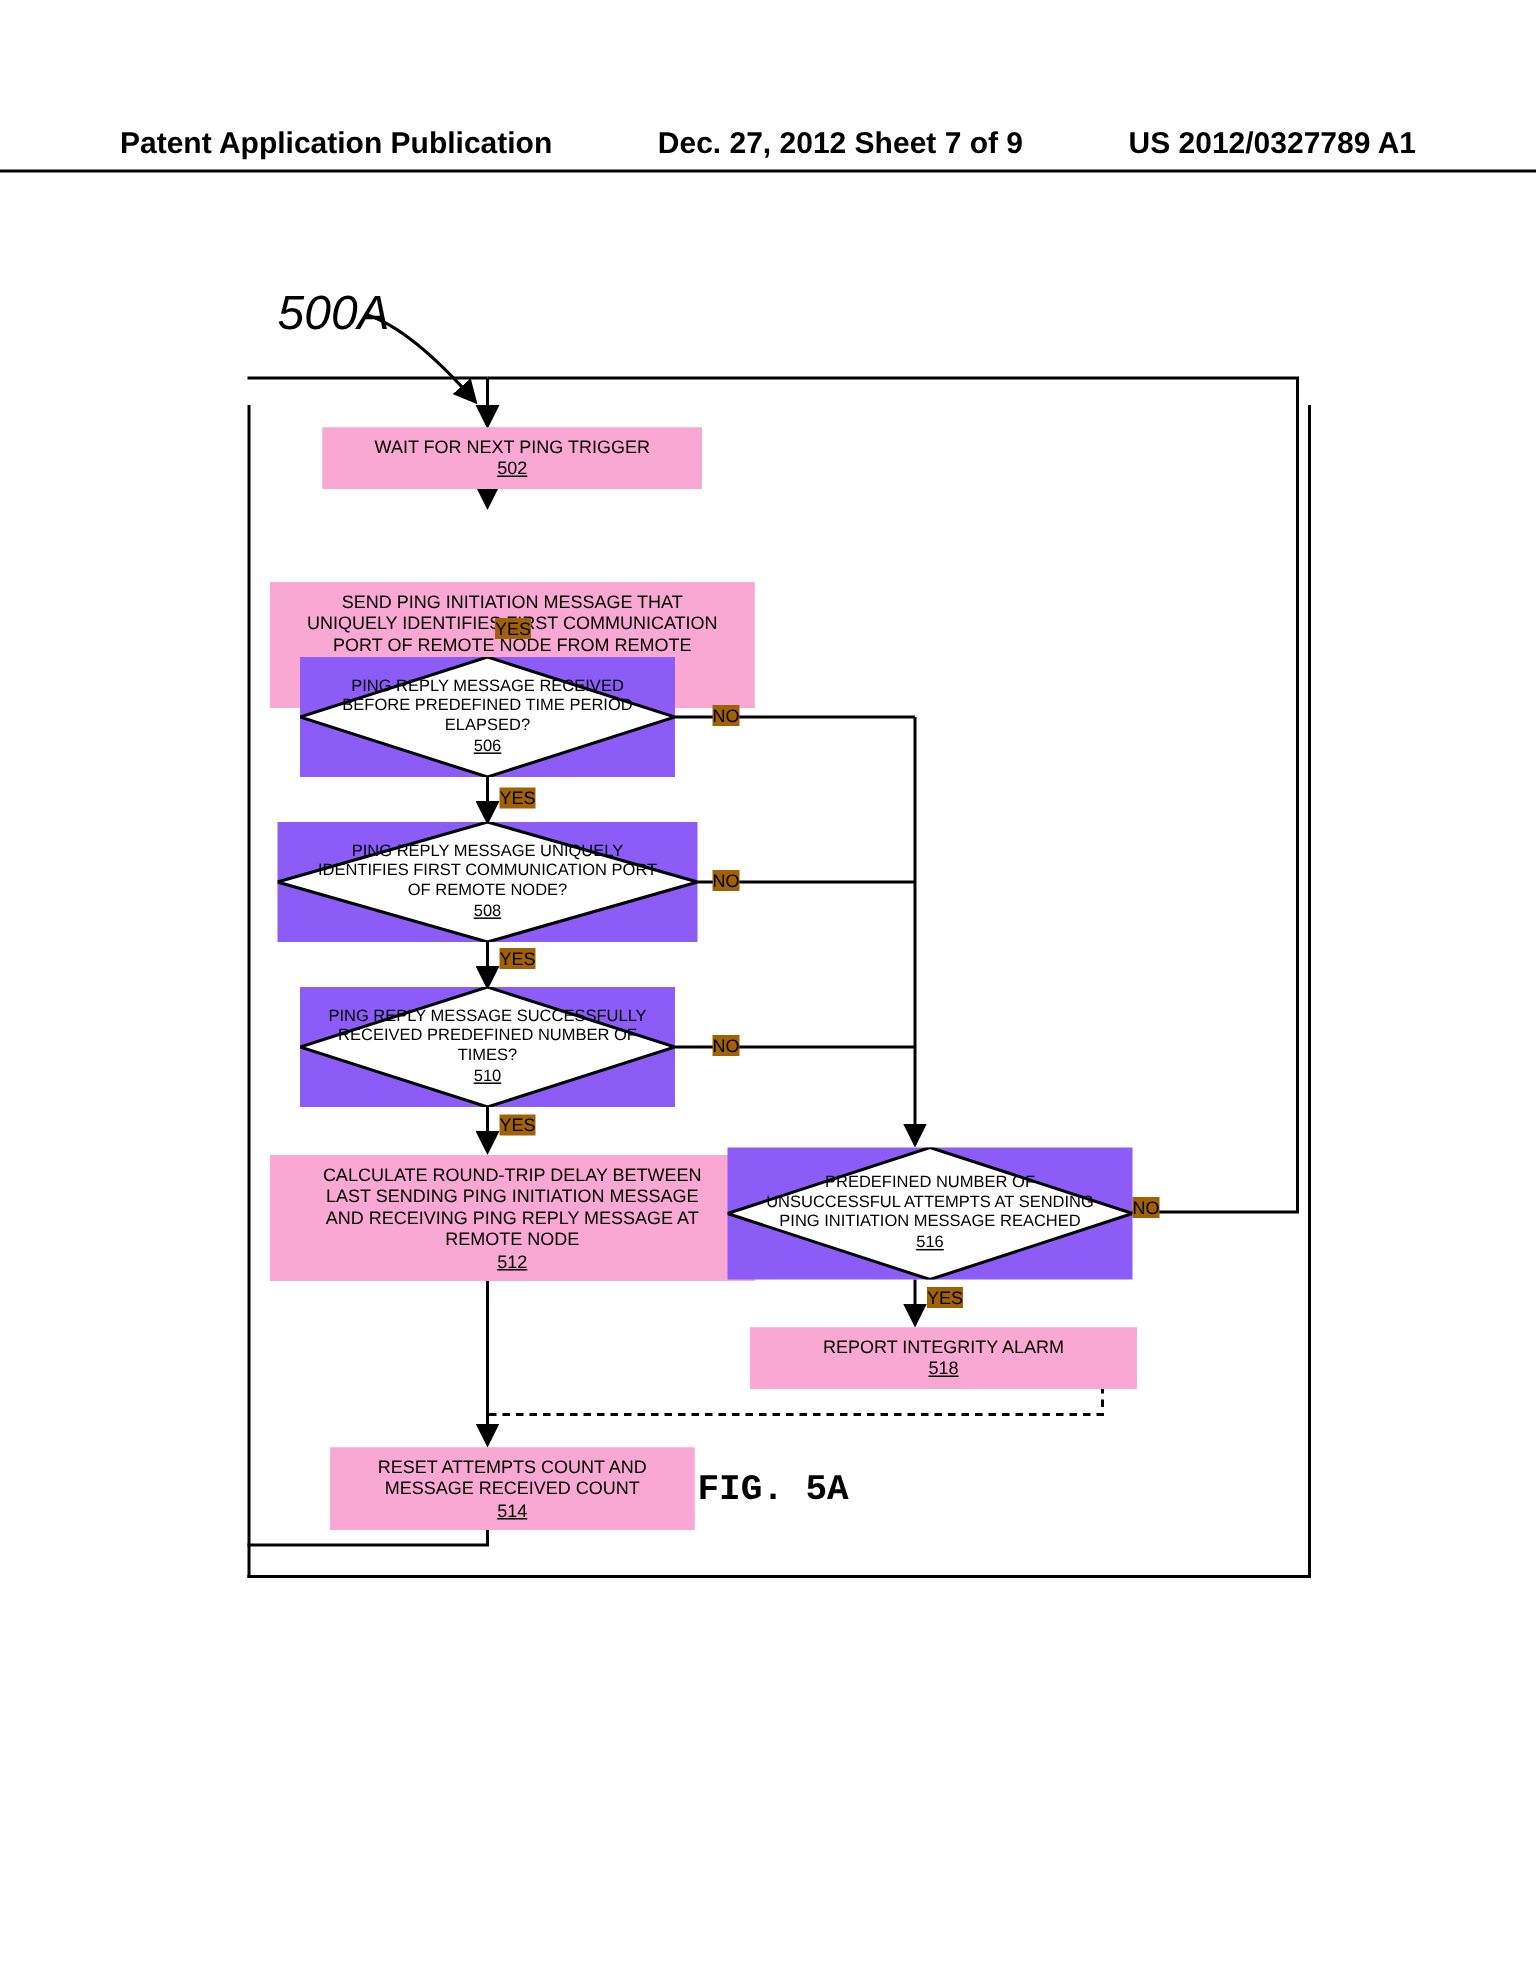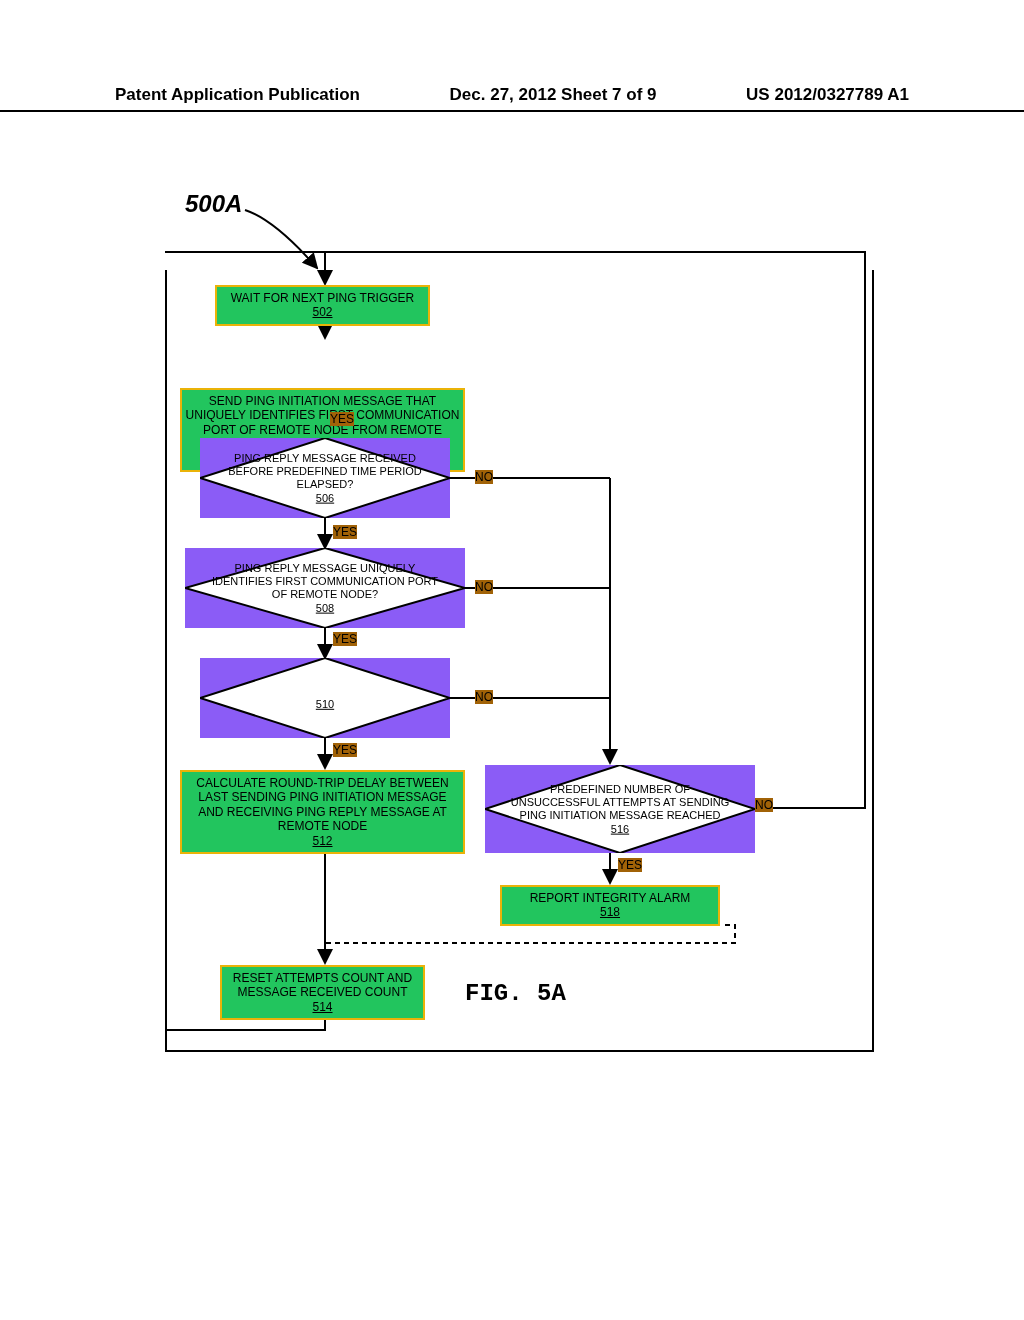--- a/index.html
+++ b/index.html
@@ -9,63 +9,63 @@
       font-family: Arial, sans-serif;
       width: 1024px;
       height: 1320px;
       position: relative;
     }
     .header {
       position: absolute;
       top: 85px;
       left: 0;
       right: 0;
-      padding: 0 115px;
+      padding: 0 80px;
       display: flex;
       justify-content: space-between;
       font-weight: bold;
-      font-size: 17px;
+      font-size: 20px;
       border-bottom: 2px solid black;
       padding-bottom: 5px;
     }
     .figure-area {
       position: absolute;
       top: 190px;
       left: 165px;
       width: 720px;
       height: 900px;
     }
     .ref-label {
       position: absolute;
       font-family: Arial, sans-serif;
       font-style: italic;
-      font-size: 24px;
-      font-weight: bold;
+      font-size: 32px;
+      font-weight: normal;
       text-align: center;
     }
     .ref-500a {
       top: 0;
       left: 20px;
     }
     .flowchart-border {
       position: absolute;
       top: 80px;
       left: 0;
       width: 705px;
       height: 780px;
       border: 2px solid black;
       border-top: none;
     }
     .process-box {
       position: absolute;
-      border: 2px solid #eab308;
+      border: 2px solid #f9a8d4;
       text-align: center;
       font-size: 12px;
-      padding: 4px 3px;
-      background: #22c55e;
+      padding: 4px 22px;
+      background: #f9a8d4;
       line-height: 1.2;
     }
     .ref-num {
       text-decoration: underline;
     }
     .diamond {
       position: absolute;
       background: #8b5cf6;
     }
     .diamond-shape {
@@ -184,21 +184,21 @@
       <span>PING REPLY MESSAGE UNIQUELY IDENTIFIES FIRST COMMUNICATION PORT OF REMOTE NODE?</span><br>
       <span class="ref-num">508</span>
     </div>
   </div>
 
   <div class="diamond" style="top:468px; left:35px; width:250px; height:80px;">
     <svg class="diamond-shape" viewBox="0 0 250 80" preserveAspectRatio="none">
       <polygon points="125,0 250,40 125,80 0,40" fill="white" stroke="black" stroke-width="2"></polygon>
     </svg>
     <div class="diamond-text">
-      <br>
+      <span>PING REPLY MESSAGE SUCCESSFULLY RECEIVED PREDEFINED NUMBER OF TIMES?</span><br>
       <span class="ref-num">510</span>
     </div>
   </div>
 
   <div class="process-box" style="top:580px; left:15px; width:275px;">
     <span>CALCULATE ROUND-TRIP DELAY BETWEEN LAST SENDING PING INITIATION MESSAGE AND RECEIVING PING REPLY MESSAGE AT REMOTE NODE</span><br>
     <span class="ref-num">512</span>
   </div>
 
   <div class="diamond" style="top:575px; left:320px; width:270px; height:88px;">

